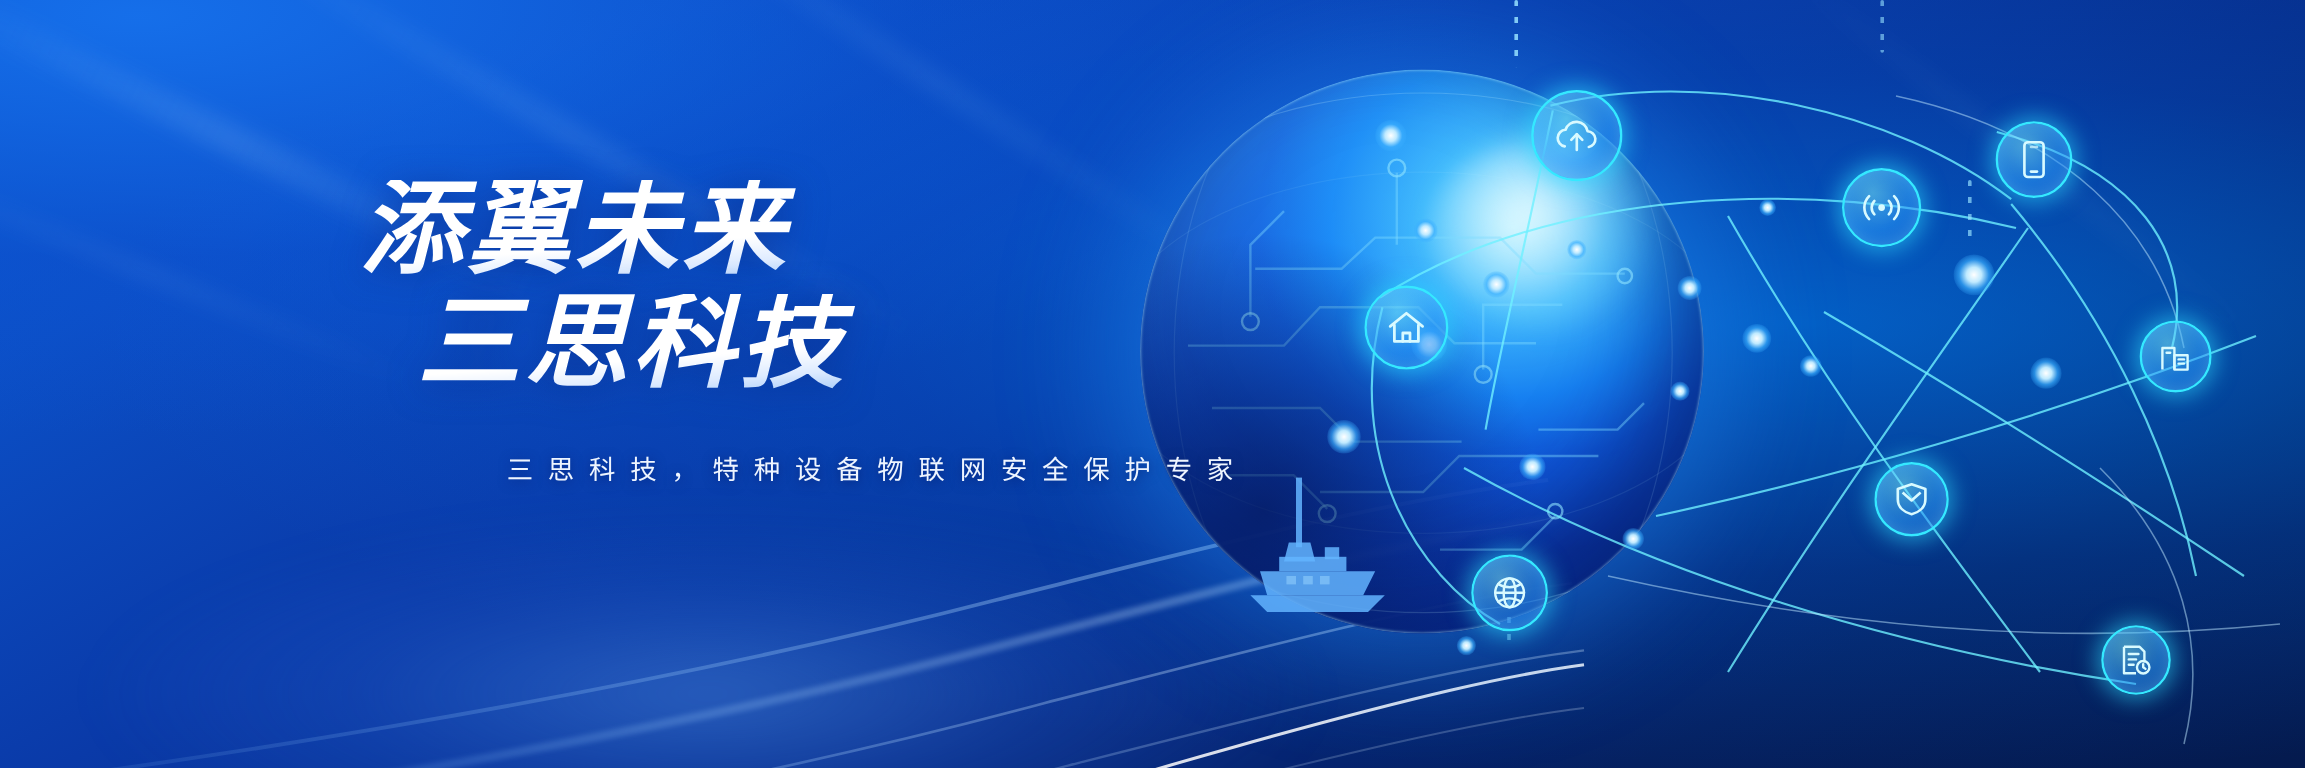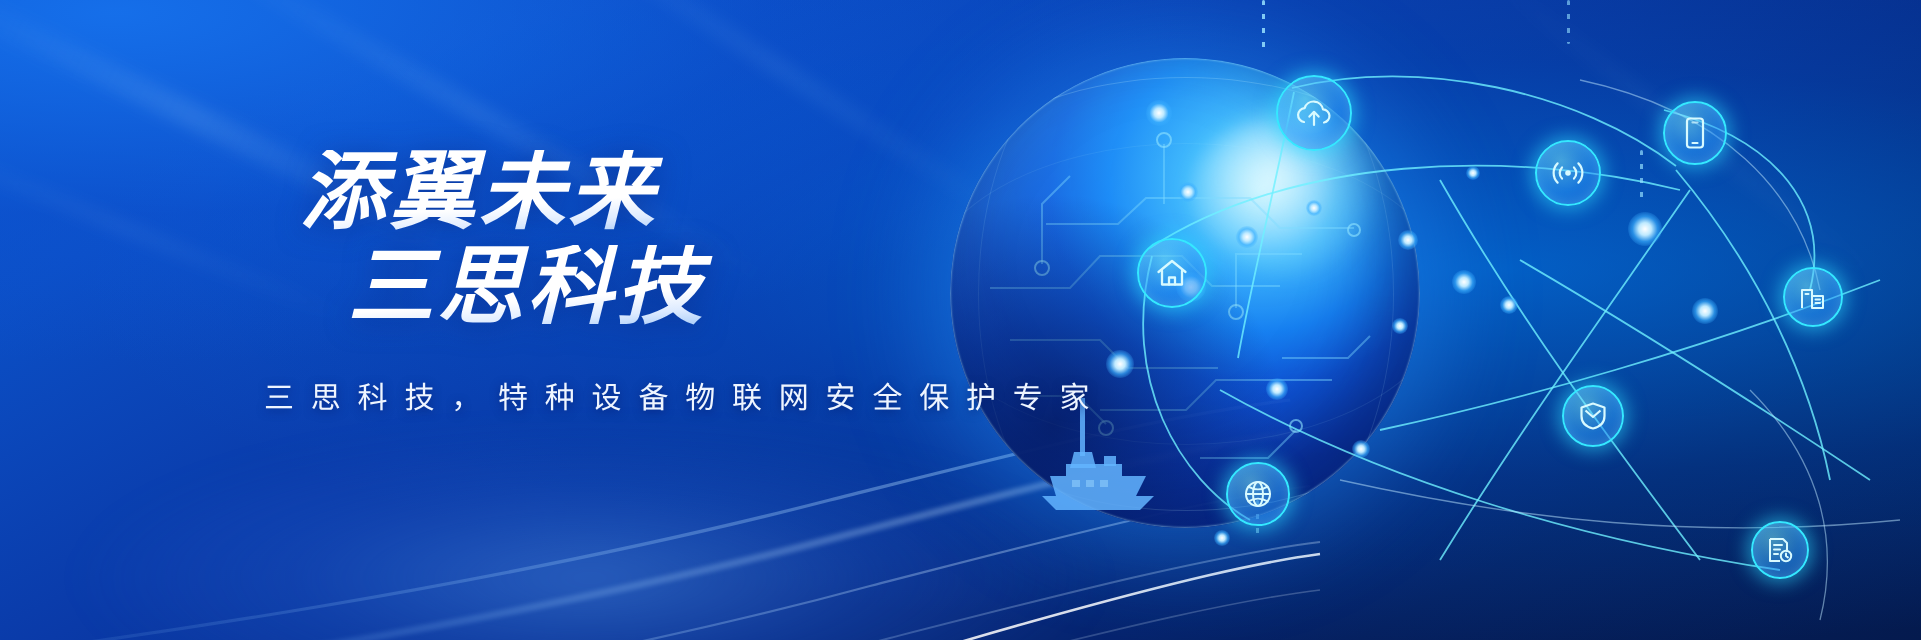--- a/index.html
+++ b/index.html
@@ -98,22 +98,22 @@
     background:linear-gradient(176deg,#ffffff 0%,#ffffff 52%,#dceaff 68%,#9dc6f7 84%,#ffffff 100%);
     -webkit-background-clip:text;background-clip:text;
     color:transparent;-webkit-text-fill-color:transparent;
     text-shadow:none;filter:drop-shadow(0 3px 14px rgba(10,40,130,.55));
     white-space:nowrap;
   }
   .headline.l1{margin-left:0;}
   .headline.l2{margin-left:48px;margin-top:12px;}
   .subtitle{
     margin-top:46px;margin-left:-36px;
-    font-size:30px;letter-spacing:.56em;color:#eef5ff;font-weight:400;
-    text-shadow:0 2px 10px rgba(6,30,110,.75);white-space:nowrap;
+    font-size:22px;letter-spacing:.56em;color:#eef5ff;font-weight:400;
+    text-shadow:0 2px 10px rgba(6,30,110,.75);white-space:nowrap;text-align:right;
   }
 </style>
 </head>
 <body>
 
 <div class="banner">
 
   <div class="haze">
     <i style="left:-60px;top:-20px;width:560px;height:26px;transform:rotate(26deg);"></i>
     <i style="left:180px;top:-70px;width:680px;height:22px;transform:rotate(30deg);opacity:.75;"></i>

